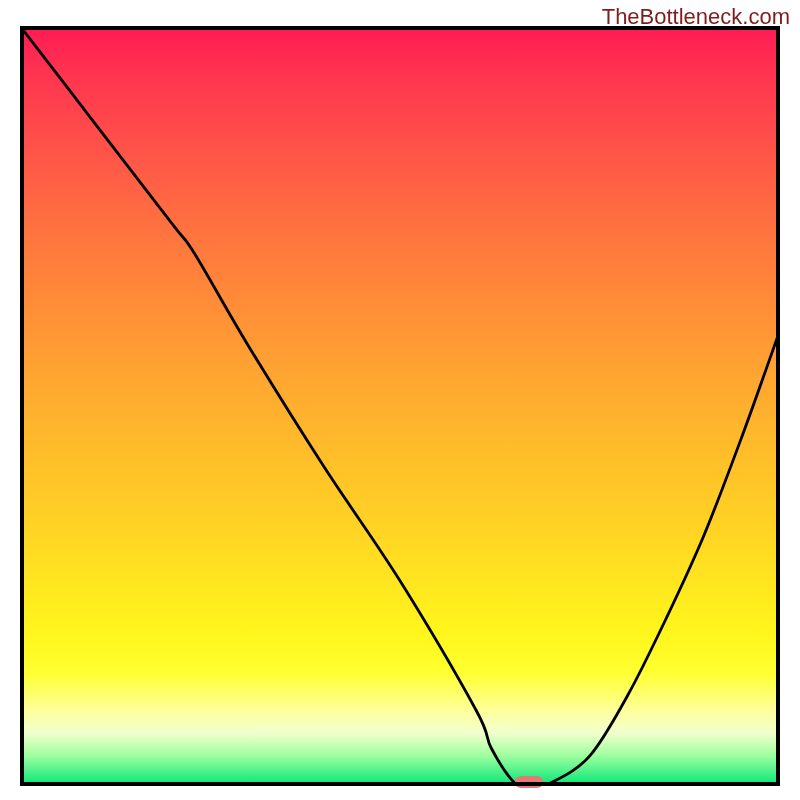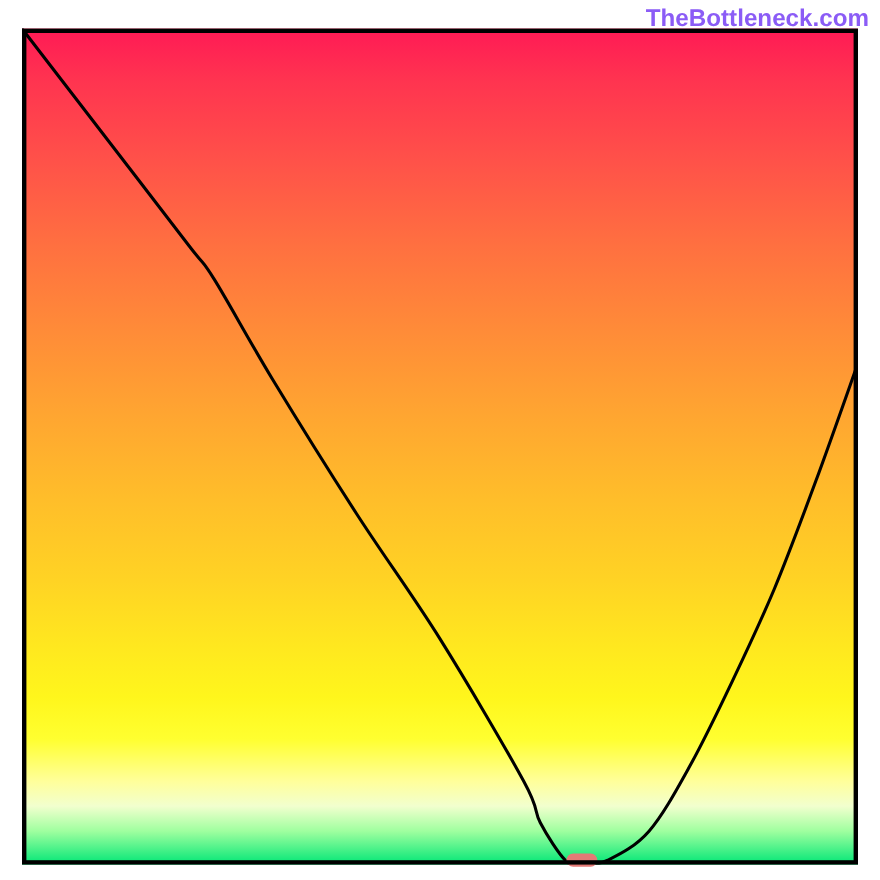--- a/index.html
+++ b/index.html
@@ -14,22 +14,22 @@
     position: relative;
     width: 800px;
     height: 800px;
   }
   .watermark {
     position: absolute;
     top: 4px;
     right: 10px;
     font-family: Arial, Helvetica, sans-serif;
     font-size: 22px;
-    font-weight: 700;
-    color: #8b5cf6;
+    font-weight: 400;
+    color: #7f1d1d;
     letter-spacing: 0px;
   }
   .plot-frame {
     position: absolute;
     left: 20px;
     top: 26px;
     width: 760px;
     height: 760px;
     box-sizing: border-box;
   }

